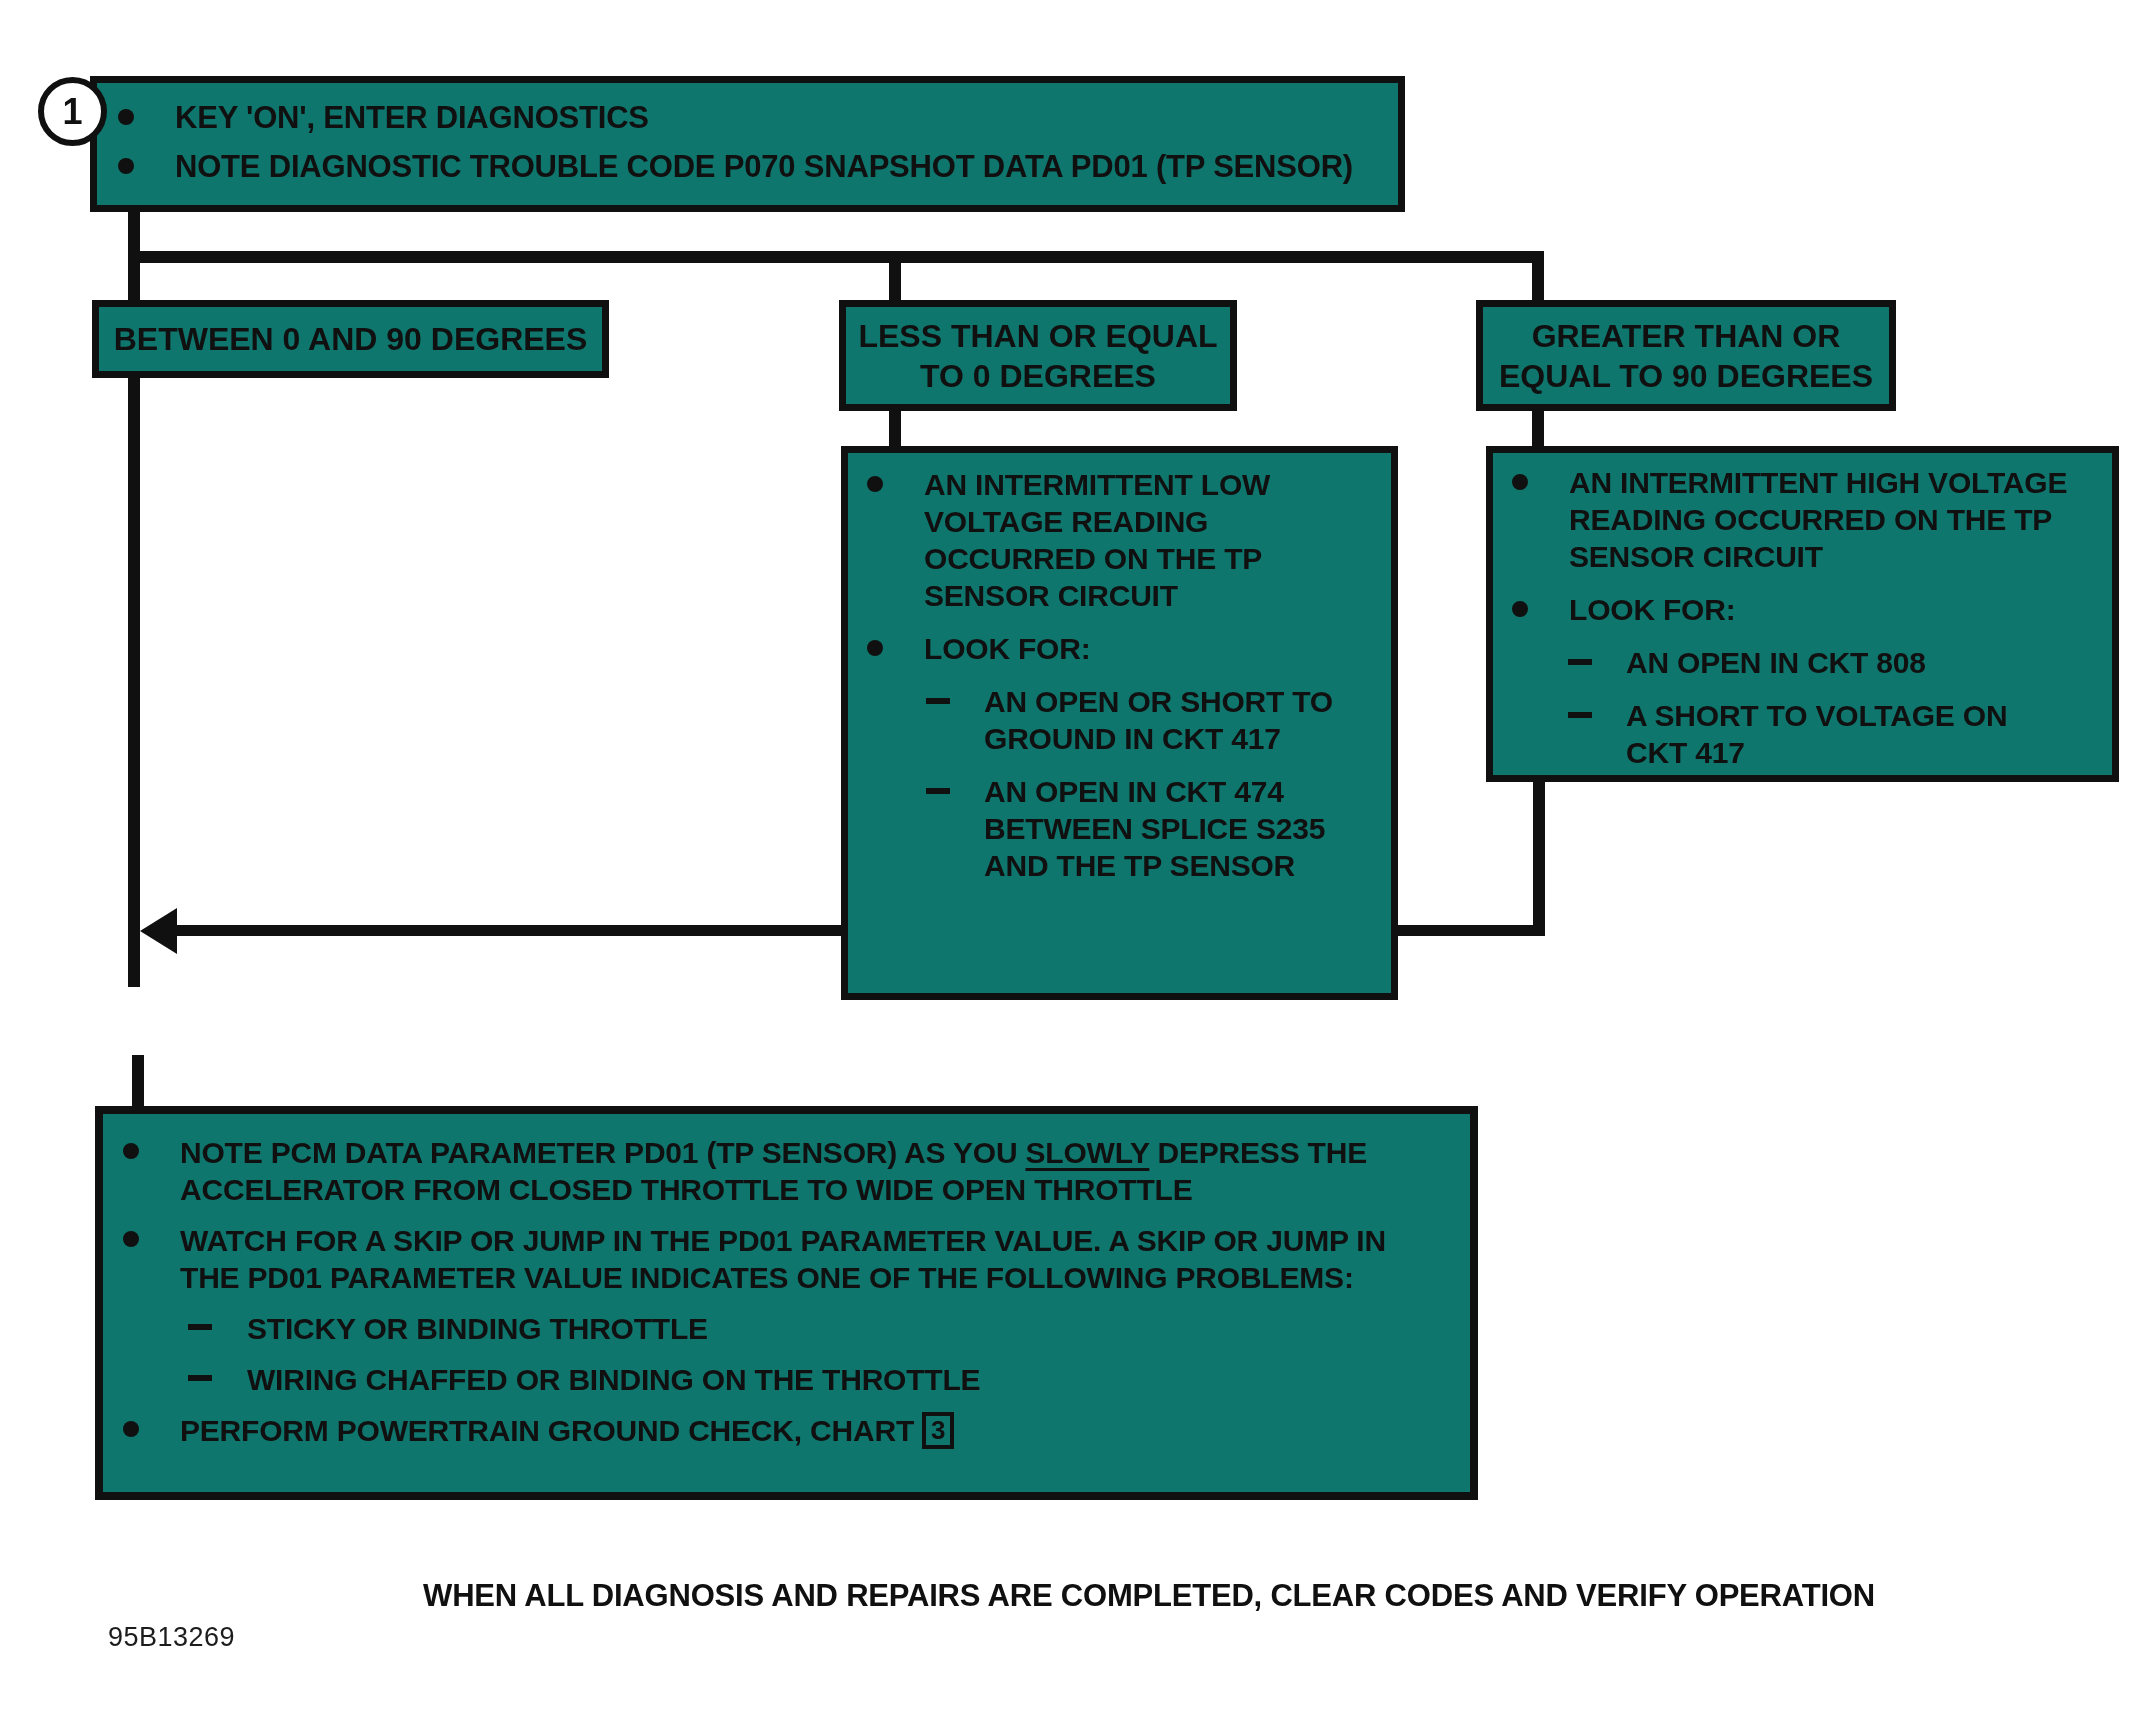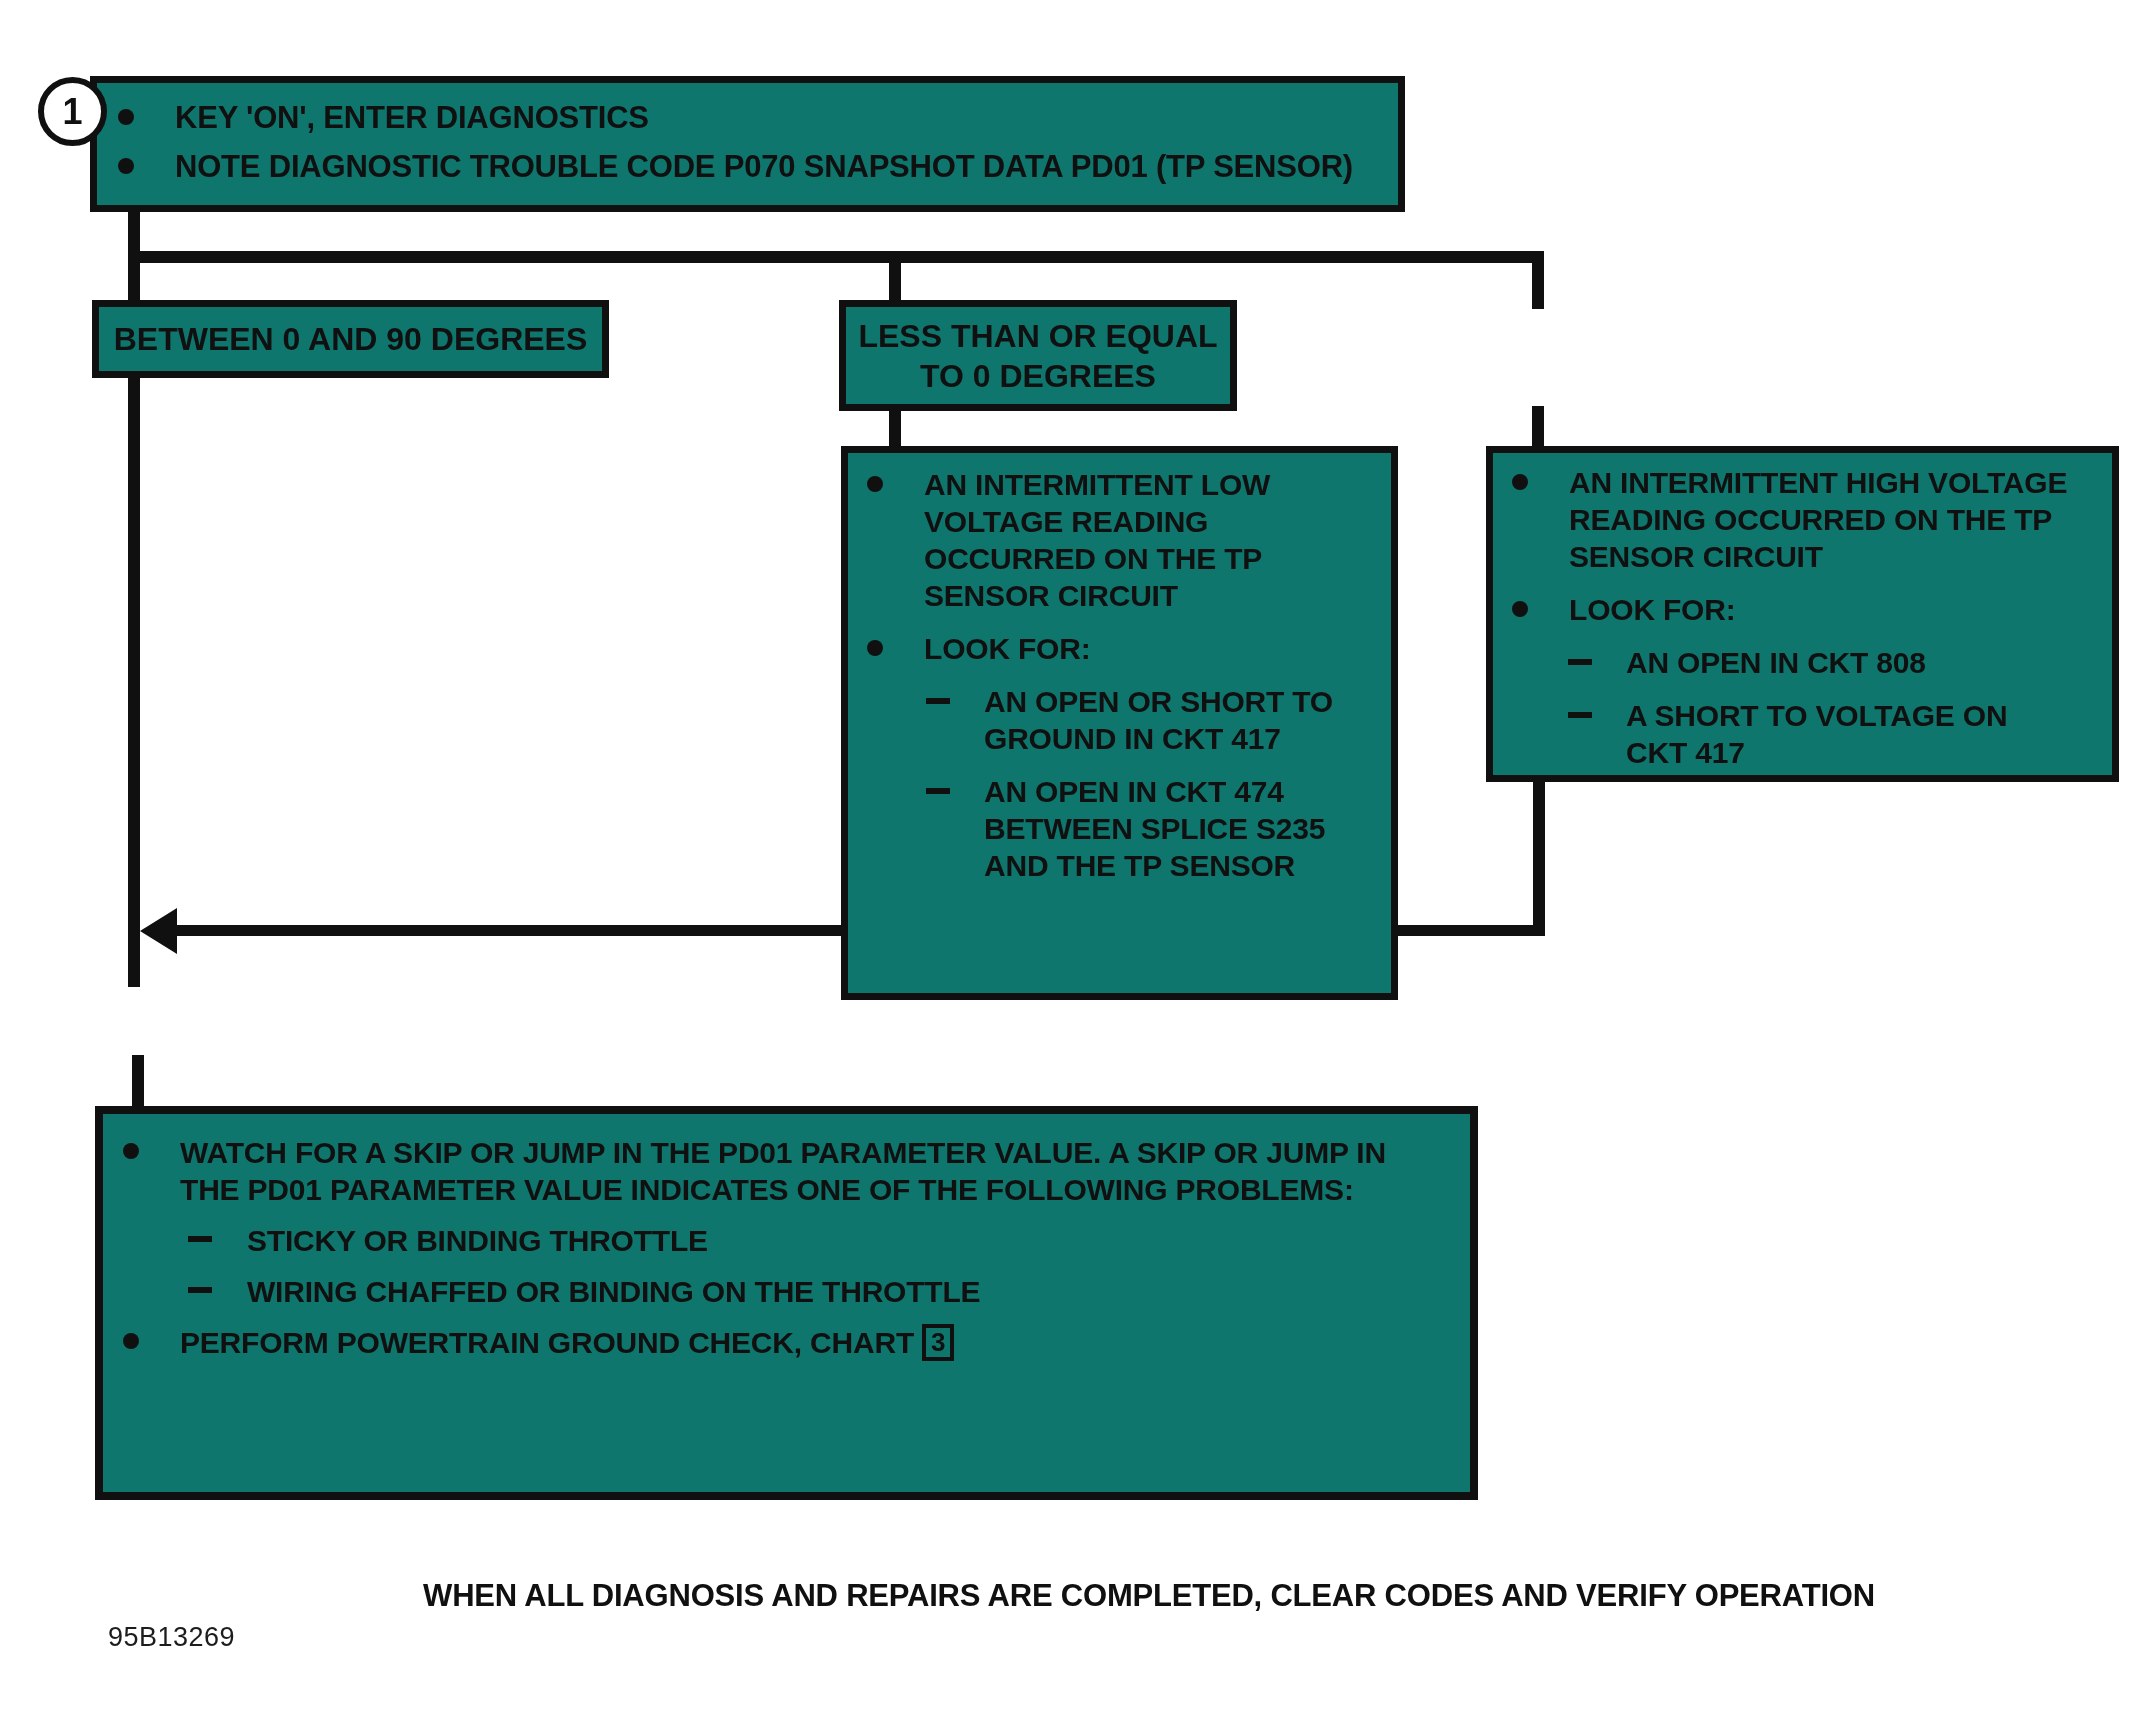--- a/index.html
+++ b/index.html
@@ -98,20 +98,24 @@
     </div>
   </div>
 
   <div class="box label-box" id="branch-left-box">
     <span class="txt fs32">BETWEEN 0 AND 90 DEGREES</span>
   </div>
   <div class="box label-box" id="branch-mid-box">
     <span class="txt fs32">LESS THAN OR EQUAL
 TO 0 DEGREES</span>
   </div>
+  <div class="box label-box" id="branch-right-box">
+    <span class="txt fs32">GREATER THAN OR
+EQUAL TO 90 DEGREES</span>
+  </div>
 
   <div class="box detail" id="mid-detail-box">
     <div class="row">
       <span class="dot"></span>
       <span class="txt fs30">AN INTERMITTENT LOW
 VOLTAGE READING
 OCCURRED ON THE TP
 SENSOR CIRCUIT</span>
     </div>
     <div class="row">
@@ -150,20 +154,25 @@
       <span class="dashmk"></span>
       <span class="txt fs30">A SHORT TO VOLTAGE ON
 CKT 417</span>
     </div>
   </div>
 
 
   <div class="box" id="final-box">
     <div class="row">
       <span class="dot"></span>
+      <span class="txt fs30"><span>NOTE PCM DATA PARAMETER PD01 (TP SENSOR) AS YOU </span><span class="emph">SLOWLY</span><span> DEPRESS THE
+ACCELERATOR FROM CLOSED THROTTLE TO WIDE OPEN THROTTLE</span></span>
+    </div>
+    <div class="row">
+      <span class="dot"></span>
       <span class="txt fs30">WATCH FOR A SKIP OR JUMP IN THE PD01 PARAMETER VALUE. A SKIP OR JUMP IN
 THE PD01 PARAMETER VALUE INDICATES ONE OF THE FOLLOWING PROBLEMS:</span>
     </div>
     <div class="row indent">
       <span class="dashmk"></span>
       <span class="txt fs30">STICKY OR BINDING THROTTLE</span>
     </div>
     <div class="row indent">
       <span class="dashmk"></span>
       <span class="txt fs30">WIRING CHAFFED OR BINDING ON THE THROTTLE</span>

